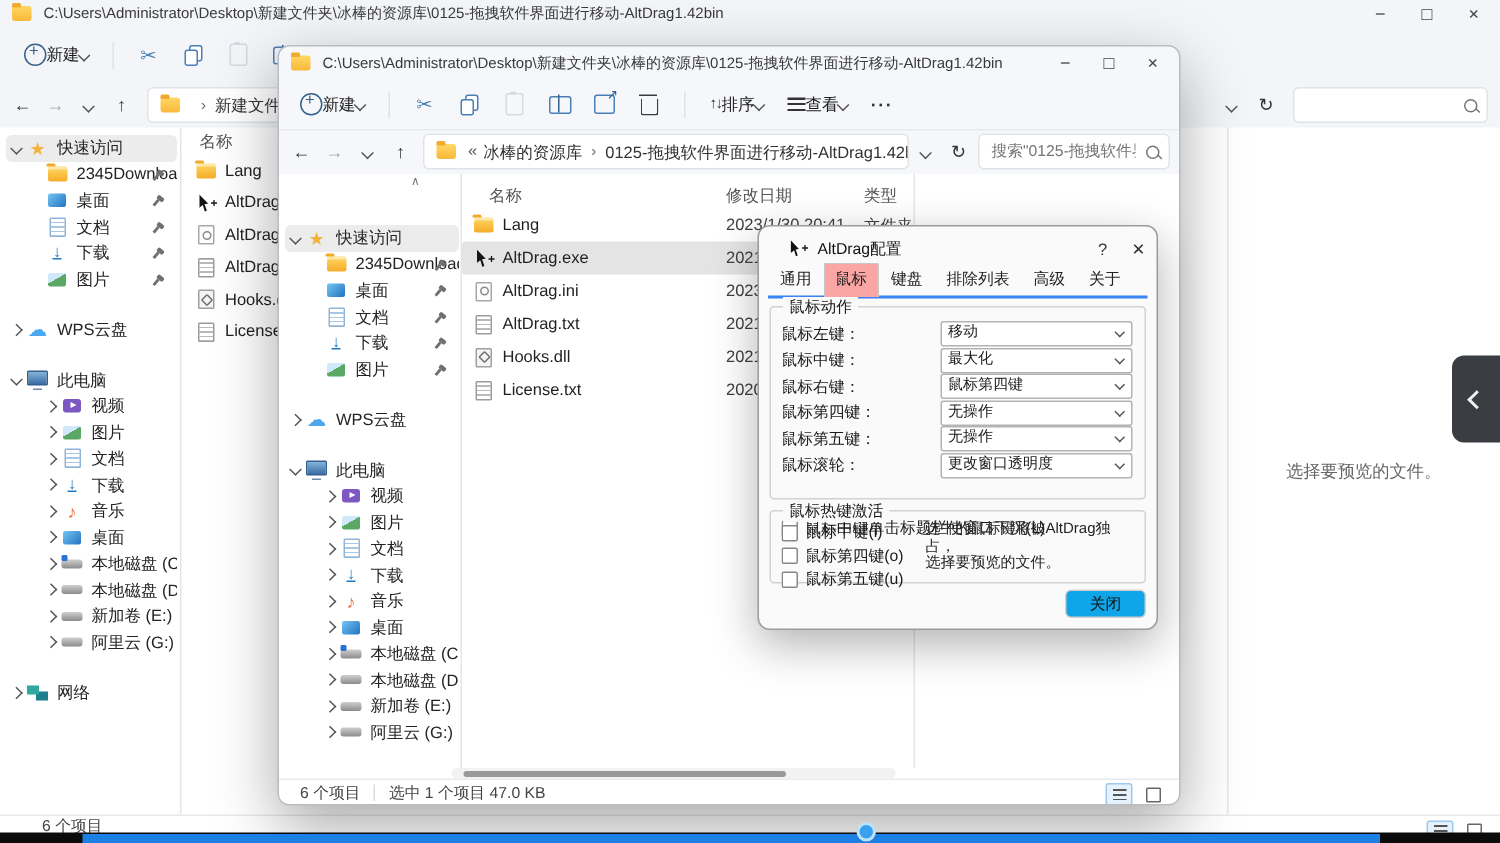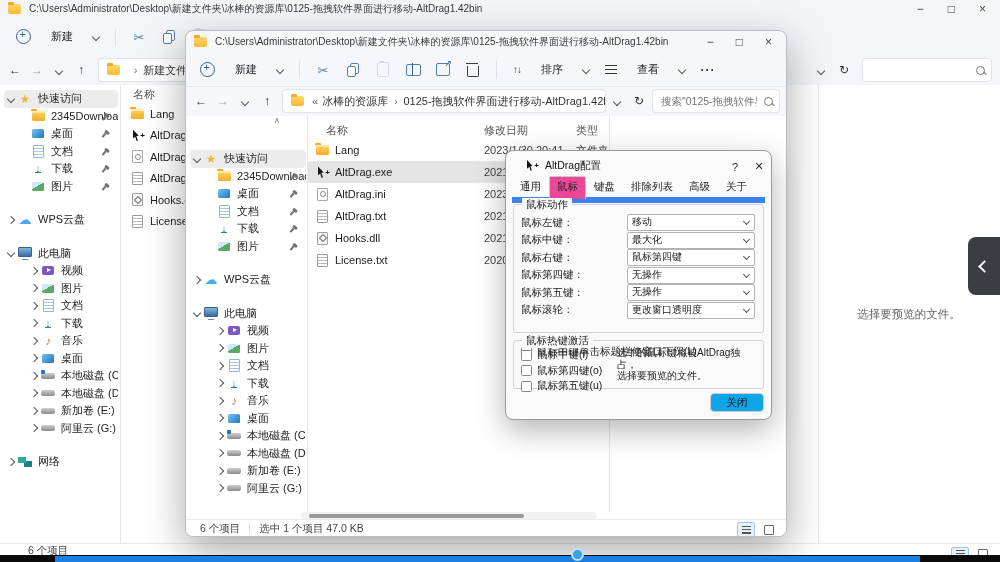--- a/index.html
+++ b/index.html
@@ -19,21 +19,21 @@
   .front-win .titlebar{height:22px;font-size:10px}
   .t-title{white-space:nowrap;overflow:hidden;flex:1;color:#3a3a3a}
   .winctrl{display:flex;align-items:center;gap:24px;padding:0 14px;font-size:12px;color:#444}
   .winctrl span{cursor:default}
   .ic-folder-sm{width:13px;height:10px;border-radius:2px;background:linear-gradient(#ffd765,#f8b83a);position:relative;margin:0 8px 0 8px;flex:0 0 auto}
   .ic-folder-sm::before{content:"";position:absolute;left:0;top:-2px;width:6px;height:3px;border-radius:1px 1px 0 0;background:#f0ab2c}
   
   .toolbar{position:absolute;display:flex;align-items:center;color:#1c1c1c}
   .back-win .toolbar{left:0;top:18px;width:100%;height:37px;background:#f3f5f8}
   .front-win .toolbar{left:0;top:22px;width:100%;height:33px;border-bottom:1px solid #e7e9ec;background:#f5f7fa}
-  .tbbtn{display:flex;align-items:center;gap:20px;font-size:11px;padding:4px 8px;border-radius:4px}
+  .tbbtn{display:flex;align-items:center;gap:0;font-size:11px;padding:4px 8px;border-radius:4px}
   .tbsep{width:1px;height:18px;background:#dfe2e6;margin:0 8px}
   .ic-newplus{width:13px;height:13px;border:1.2px solid #35618e;border-radius:50%;position:relative;flex:0 0 auto}
   .ic-newplus::before{content:"+";position:absolute;left:2.4px;top:-2.4px;font-size:11px;color:#35618e}
   .tbico{width:30px;display:flex;justify-content:center;align-items:center;height:22px}
   .ic-cut::before{content:"\2702";font-size:13px;color:#4a7fb5}
   .ic-copy{width:12px;height:13px;position:relative}
   .ic-copy::before{content:"";position:absolute;left:3px;top:0;width:7px;height:9px;border:1.2px solid #4a7fb5;border-radius:2px;background:#fff}
   .ic-copy::after{content:"";position:absolute;left:0;top:3px;width:7px;height:9px;border:1.2px solid #4a7fb5;border-radius:2px;background:#fff}
   .ic-paste{width:10px;height:13px;border:1.2px solid #b9c3cc;border-radius:2px;position:relative}
   .ic-paste::before{content:"";position:absolute;left:2px;top:-2px;width:4px;height:2px;background:#b9c3cc;border-radius:1px}
@@ -132,23 +132,23 @@
   .prevhint{position:absolute;font-size:11.5px;color:#666;text-align:center;white-space:nowrap}
   
   .dialog{position:absolute;left:505px;top:150px;width:265px;height:268px;background:#fafafa;border:1px solid #9b9b9b;
           border-radius:8px;box-shadow:0 10px 30px rgba(0,0,0,.3);z-index:40;font-size:10.5px;color:#1a1a1a}
   .dlg-title{position:absolute;left:12px;top:0;right:0;height:22px;display:flex;align-items:flex-end}
   .dlg-title .txt{flex:1;font-size:10.5px;color:#111}
   .dlg-ico{width:11px;height:13px;margin:0 7px 0 9px;position:relative}
   .dlg-ico::before{content:"";position:absolute;width:8px;height:11px;background:#111;clip-path:polygon(0 0,0 80%,30% 62%,46% 100%,60% 93%,43% 57%,70% 54%)}
   .dlg-ico::after{content:"+";position:absolute;right:-1px;top:1px;font-size:8px;font-weight:bold;color:#111}
   .dlg-btn{width:24px;text-align:center;font-size:11px;color:#333}
-  .dlg-tabs{position:absolute;left:6px;top:25px;right:6px;height:21px;display:flex;align-items:center;border-bottom:6px solid #3b82f6}
+  .dlg-tabs{position:absolute;left:6px;top:25px;right:6px;height:21px;display:flex;align-items:flex-end;border-bottom:2px solid #3b82f6}
   .dlg-tab{padding:3px 7px 4px;border:1px solid transparent;border-bottom:none;color:#222;white-space:nowrap}
-  .dlg-tab.active{background:#ec4899;border-color:#c8c8c8;border-radius:2px 2px 0 0;position:relative;top:1px;padding-bottom:5px}
+  .dlg-tab.active{background:#fca5a5;border-color:#c8c8c8;border-radius:2px 2px 0 0;position:relative;top:1px;padding-bottom:5px}
   .groupbox{position:absolute;border:1px solid #d2d2d2;border-radius:3px}
   .gb-legend{position:absolute;top:-7px;left:8px;background:#fafafa;padding:0 4px;font-size:10.5px;color:#1a1a1a;white-space:nowrap}
   .act-row{display:flex;align-items:center;height:15px;margin-bottom:2.5px}
   .act-lbl{width:106px;min-width:106px;white-space:nowrap;overflow:hidden}
   .cmb{position:relative;flex:1;height:15px;background:#fff;border:1px solid #b3b3b3;border-radius:2px}
   .cmb .val{display:block;font-size:10px;line-height:14px;padding-left:4px;white-space:nowrap;overflow:hidden;margin-right:14px}
   .cmb .chev{position:absolute;right:5px;top:4px;width:4px;height:4px;border-color:#555}
   .cbrow{display:flex;align-items:center;white-space:nowrap;overflow:hidden}
   .cb{width:9px;height:9px;min-width:9px;border:1px solid #878787;background:#fff;border-radius:1.5px;margin-right:5px}
   .dlg-close{position:absolute;right:7px;bottom:7px;width:52px;height:17px;background:#0ea5e9;border:1px solid #cfcfcf;

